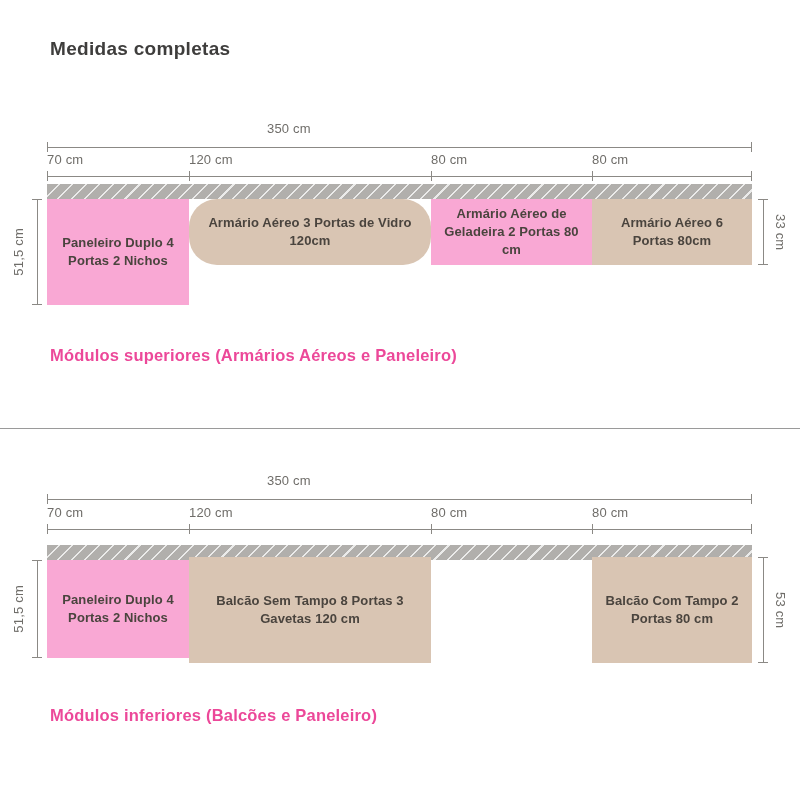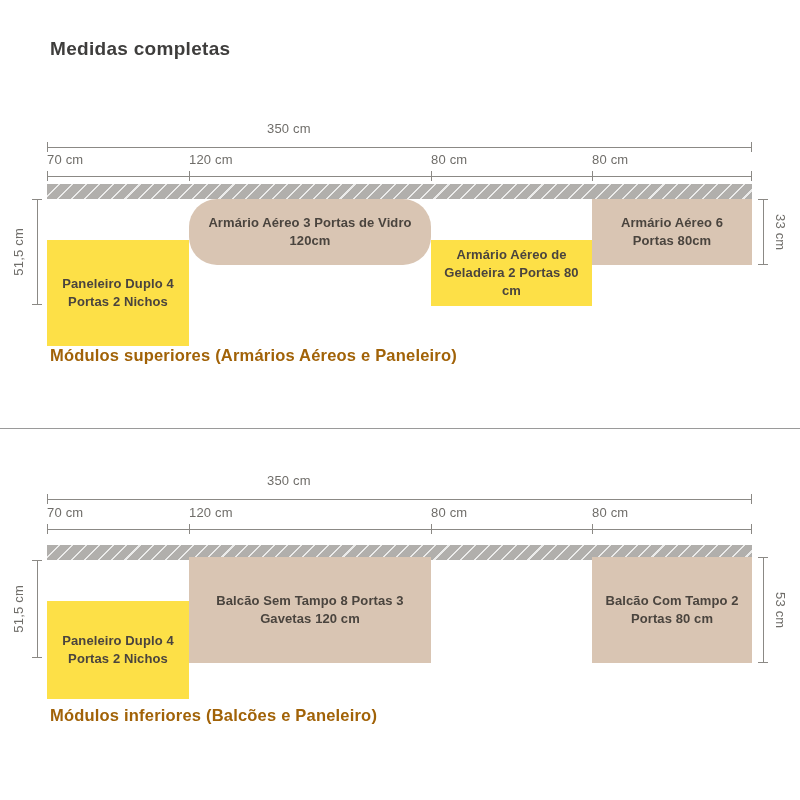--- a/index.html
+++ b/index.html
@@ -5,21 +5,21 @@
   html,body{margin:0;padding:0;background:#ffffff;}
   .page{
     position:relative;width:800px;height:800px;background:#ffffff;overflow:hidden;
     font-family:"Liberation Sans",sans-serif;
   }
   .title{
     position:absolute;left:50px;top:38px;font-size:19px;font-weight:700;
     color:#3e3d3c;letter-spacing:.3px;
   }
   .caption{
-    position:absolute;left:50px;font-size:16.5px;font-weight:700;color:#a16207;
+    position:absolute;left:50px;font-size:16.5px;font-weight:700;color:#ec4899;
     letter-spacing:.2px;
   }
   .dim-label{
     position:absolute;font-size:13px;color:#6f6d69;
     font-family:"Liberation Sans",sans-serif;letter-spacing:.2px;
   }
   .hline{position:absolute;height:0;border-top:1.3px solid #8b8985;}
   .vline{position:absolute;width:0;border-left:1.3px solid #8b8985;}
   .tick-v{position:absolute;width:1.3px;height:10px;background:#8b8985;}
   .tick-h{position:absolute;height:1.3px;width:10px;background:#8b8985;}
@@ -27,21 +27,21 @@
     position:absolute;height:15px;background-color:#b1afac;
     background-image:repeating-linear-gradient(135deg,
       rgba(255,255,255,0) 0px, rgba(255,255,255,0) 8px,
       rgba(255,255,255,.75) 8px, rgba(255,255,255,.75) 9.5px);
   }
   .module{
     position:absolute;display:flex;align-items:center;justify-content:center;
     text-align:center;font-size:13px;font-weight:700;color:#4a443e;
     line-height:1.4;padding:0 8px;box-sizing:border-box;letter-spacing:.1px;
   }
-  .module.light{background:#fde047;margin-top:41px;}
+  .module.light{background:#f9a8d4;}
   .module.dark{background:#d9c5b3;}
   .vlabel{
     position:absolute;font-size:13px;color:#6f6d69;letter-spacing:.2px;
     display:flex;align-items:center;justify-content:center;width:20px;
   }
   .vlabel.up span{writing-mode:vertical-rl;transform:rotate(180deg);}
   .vlabel.down span{writing-mode:vertical-rl;}
   .divider{position:absolute;left:0;width:800px;height:0;border-top:1.6px solid #9a9a9a;}
 </style>
 </head>

